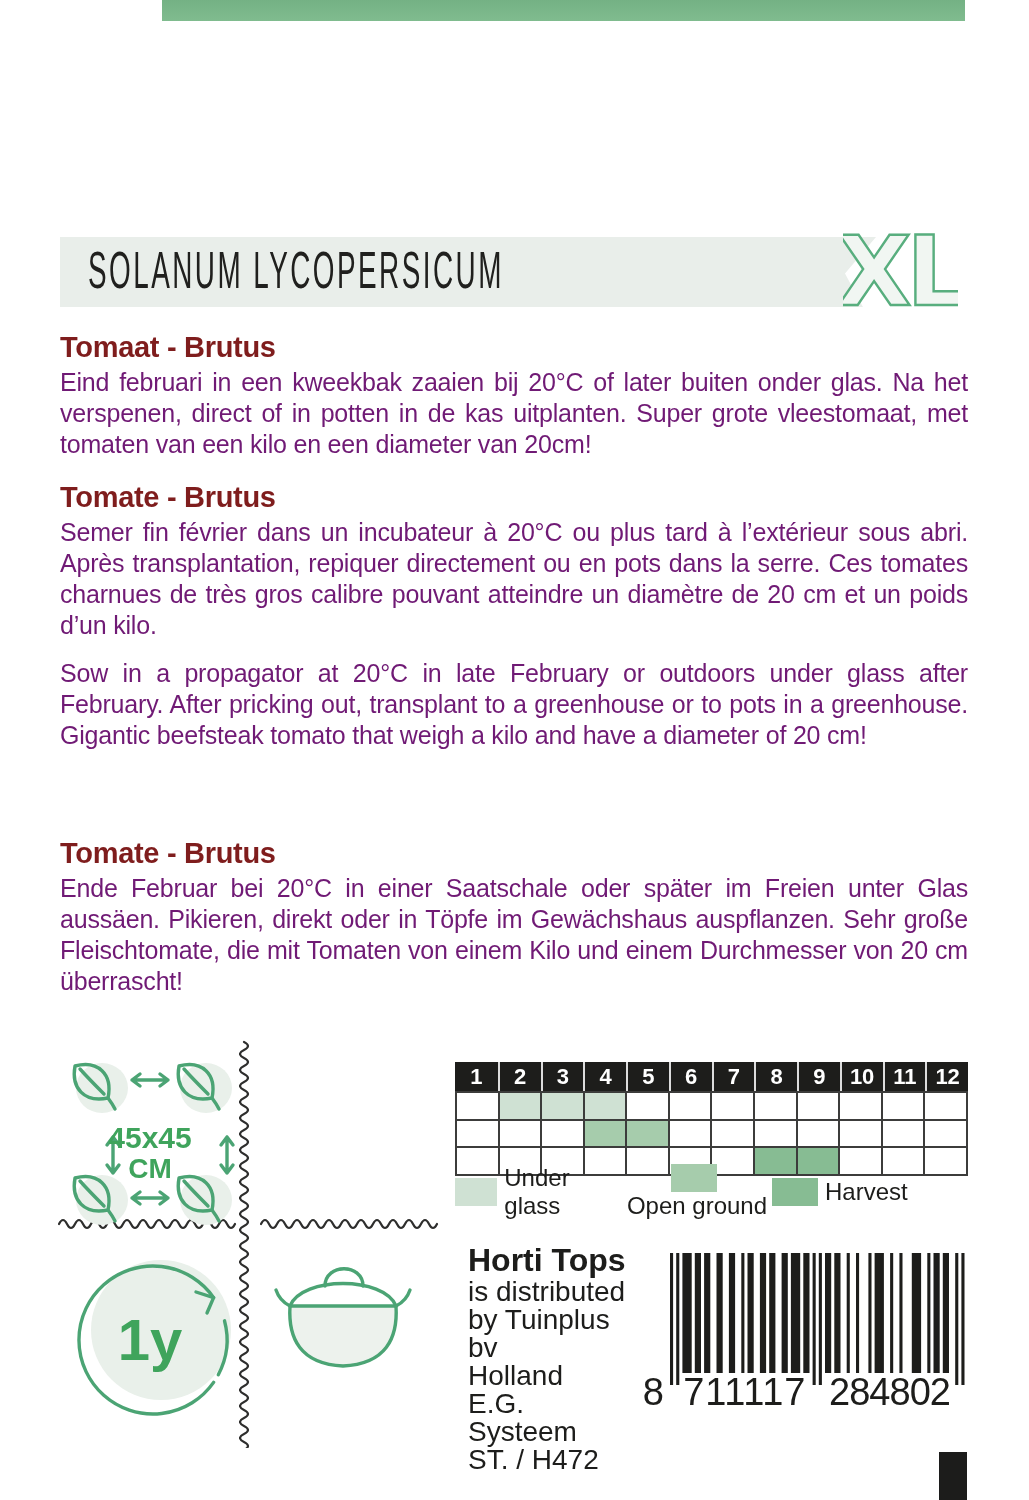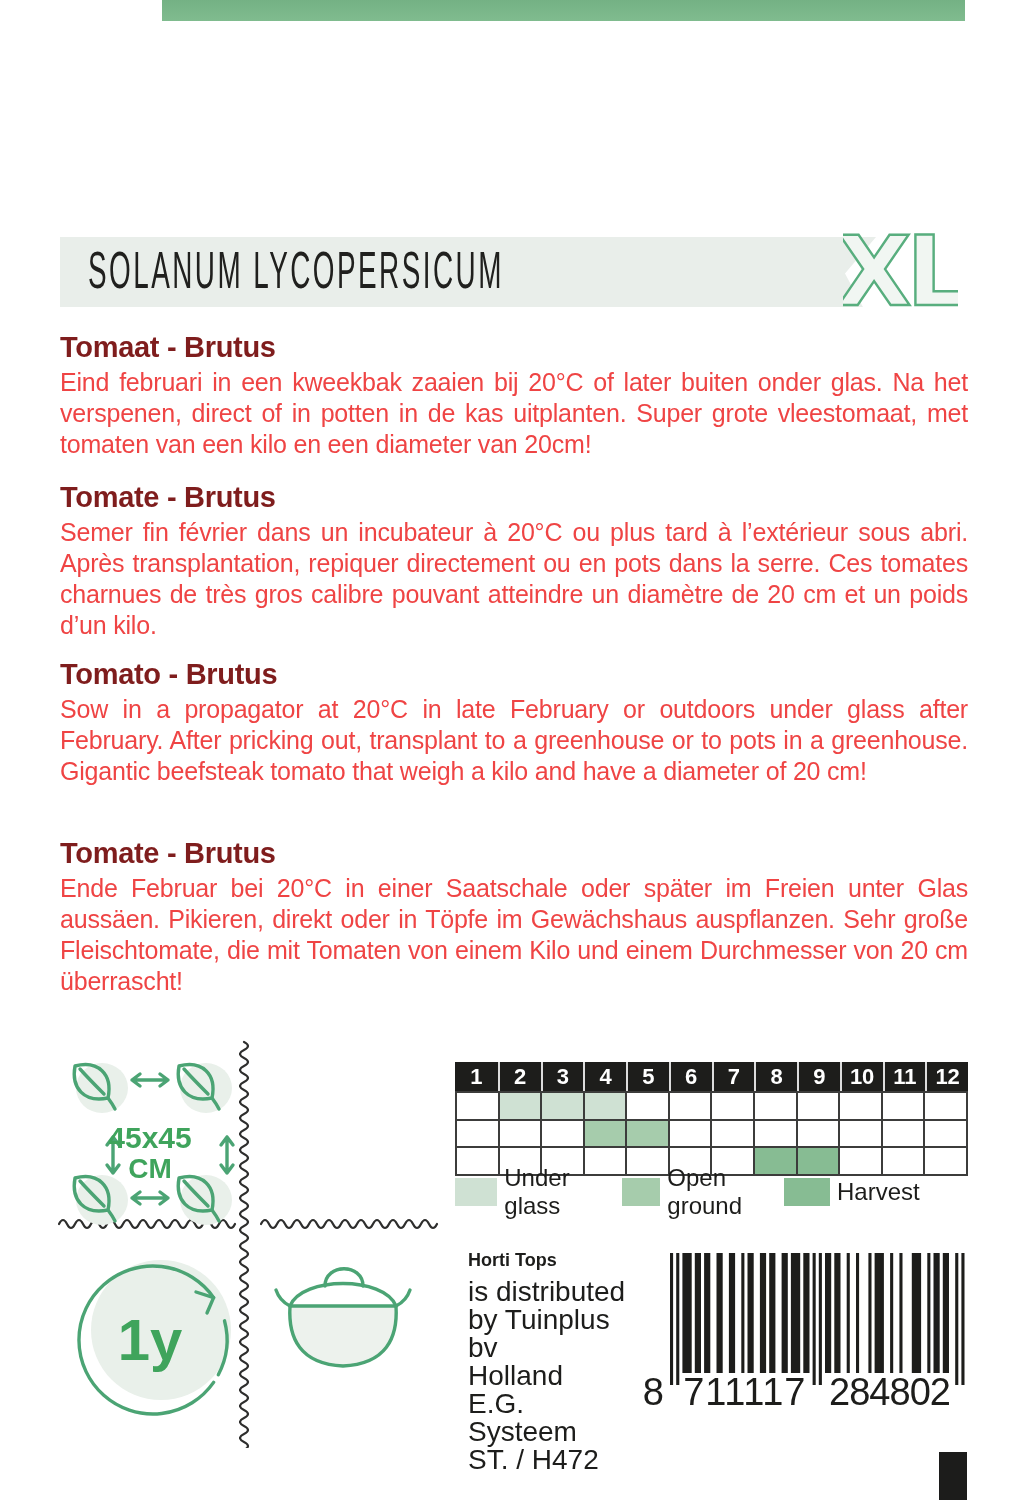--- a/index.html
+++ b/index.html
@@ -18,21 +18,21 @@
                 font-size:34px;font-weight:500;letter-spacing:3px;color:#20201e;
                 transform:scale(0.82,1.55);transform-origin:0 50%;white-space:nowrap;}
 
   .xl-badge{position:absolute;left:843px;top:219px;}
   .xl-badge text{font-family:"DejaVu Sans",sans-serif;font-weight:bold;font-size:97px;
                  fill:#f1f6f2;stroke:#58ae7e;stroke-width:2.4;letter-spacing:-5px;}
 
   
   .lang{position:absolute;left:60px;width:908px;}
   .lang h2{margin:0 0 3px 0;font-size:29px;font-weight:bold;color:#7f1d1d;letter-spacing:-0.3px;}
-  .lang p{margin:0;font-size:25px;line-height:31px;text-align:justify;color:#ef4444;letter-spacing:-0.2px;}
+  .lang p{margin:0;font-size:25px;line-height:31px;text-align:justify;color:#701a75;letter-spacing:-0.2px;}
 
   
   .squiggle{position:absolute;}
   .squiggle path{fill:none;stroke:#2e2e2d;stroke-width:2.2;stroke-linecap:round;}
 
   
   .icon-svg{position:absolute;}
   .grn{stroke:#4ba474;fill:none;stroke-width:3.4;stroke-linecap:round;stroke-linejoin:round;}
   .blob{fill:#e9f0ea;stroke:none;}
   .icon-label{font-family:"Liberation Sans",sans-serif;font-weight:bold;fill:#3fa45c;}
@@ -44,25 +44,25 @@
          border-left:2px solid #dcdcdc;}
   .cal-h:first-child{border-left:none;}
   .cal-body{display:grid;grid-template-columns:repeat(12,1fr);
             border-left:2px solid #3c3c3b;border-bottom:2px solid #3c3c3b;}
   .cal-c{height:25.5px;background:#fff;border-right:2px solid #3c3c3b;border-top:2px solid #3c3c3b;}
 
   .legend{position:absolute;left:455px;top:1178px;display:flex;align-items:center;height:28px;}
   .legend-item{display:flex;align-items:center;}
   .legend-sw{width:46px;height:28px;margin-right:7px;}
   .legend-lb{font-size:24px;color:#1d1d1b;}
-  .li-0{width:167px;}  .li-1{width:162px;}
+  .li-0{width:167px;}  .li-1{width:150px;flex-direction:column;}
 
   
   .distributor{position:absolute;left:468px;top:1245px;width:170px;}
-  .dist-name{font-size:18px;font-weight:bold;line-height:30px;margin-bottom:3px;}
+  .dist-name{font-size:32px;font-weight:bold;line-height:30px;margin-bottom:3px;}
   .dist-line{font-size:28px;line-height:28px;}
 
   
   #barcode{position:absolute;left:630px;top:1246px;}
   #barcode text{font-family:"Liberation Sans",sans-serif;font-size:38px;fill:#1d1d1b;}
 
   .corner-mark{position:absolute;left:939px;top:1452px;width:28px;height:48px;background:#1c1c1b;}
 </style>
 </head>
 <body>
@@ -81,21 +81,20 @@
 
   <section class="lang" style="top:331px">
     <h2>Tomaat - Brutus</h2>
     <p>Eind februari in een kweekbak zaaien bij 20°C of later buiten onder glas. Na het verspenen, direct of in potten in de kas uitplanten. Super grote vleestomaat, met tomaten van een kilo en een diameter van 20cm!</p>
   </section>
   <section class="lang" style="top:481px">
     <h2>Tomate - Brutus</h2>
     <p>Semer fin février dans un incubateur à 20°C ou plus tard à l’extérieur sous abri. Après transplantation, repiquer directement ou en pots dans la serre. Ces tomates charnues de très gros calibre pouvant atteindre un diamètre de 20 cm et un poids d’un kilo.</p>
   </section>
   <section class="lang" style="top:658px">
-    <h2>Tomato - Brutus</h2>
     <p>Sow in a propagator at 20°C in late February or outdoors under glass after February. After pricking out, transplant to a greenhouse or to pots in a greenhouse. Gigantic beefsteak tomato that weigh a kilo and have a diameter of 20 cm!</p>
   </section>
   <section class="lang" style="top:837px">
     <h2>Tomate - Brutus</h2>
     <p>Ende Februar bei 20°C in einer Saatschale oder später im Freien unter Glas aussäen. Pikieren, direkt oder in Töpfe im Gewächshaus auspflanzen. Sehr große Fleischtomate, die mit Tomaten von einem Kilo und einem Durchmesser von 20 cm überrascht!</p>
   </section>
 
   <svg class="squiggle" style="left:239px;top:1040px" width="14" height="408">
     <path class="sq-v" transform="translate(13,1) rotate(90)" d="M1,8 q4,-8 8,0 q4,8 8,0 q4,-8 8,0 q4,8 8,0 q4,-8 8,0 q4,8 8,0 q4,-8 8,0 q4,8 8,0 q4,-8 8,0 q4,8 8,0 q4,-8 8,0 q4,8 8,0 q4,-8 8,0 q4,8 8,0 q4,-8 8,0 q4,8 8,0 q4,-8 8,0 q4,8 8,0 q4,-8 8,0 q4,8 8,0 q4,-8 8,0 q4,8 8,0 q4,-8 8,0 q4,8 8,0 q4,-8 8,0 q4,8 8,0 q4,-8 8,0 q4,8 8,0 q4,-8 8,0 q4,8 8,0 q4,-8 8,0 q4,8 8,0 q4,-8 8,0 q4,8 8,0 q4,-8 8,0 q4,8 8,0 q4,-8 8,0 q4,8 8,0 q4,-8 8,0 q4,8 8,0 q4,-8 8,0 q4,8 8,0 q4,-8 8,0 q4,8 8,0 q4,-8 8,0 q4,8 8,0 q4,-8 8,0 q4,8 8,0 q4,-8 8,0 q4,8 8,0 q4,-8 8,0 q4,8 8,0"></path>
   </svg>

